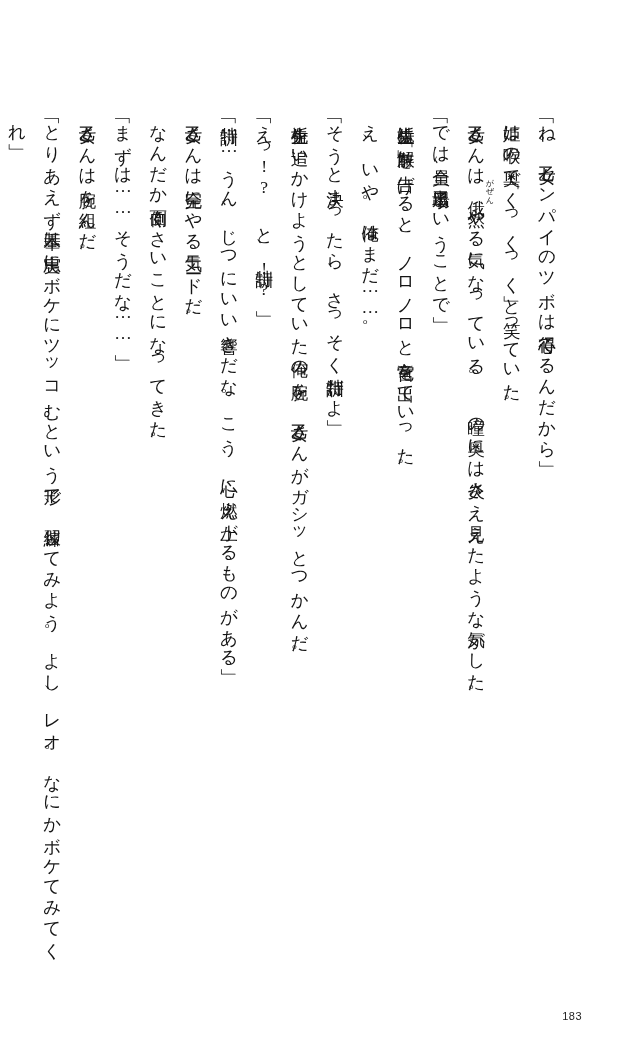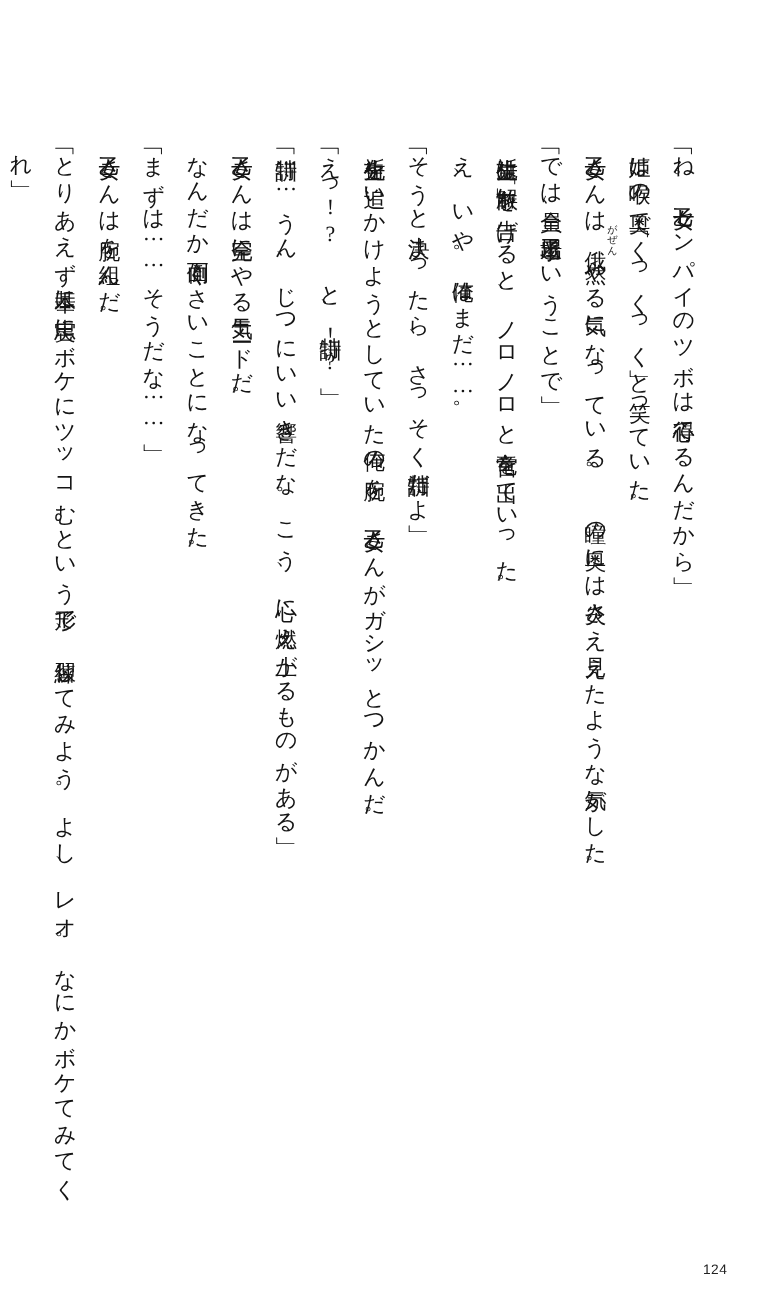--- a/index.html
+++ b/index.html
@@ -72,15 +72,15 @@
     <p>祈先生を追いかけようとしていた俺の腕を、乙女さんがガシッとつかんだ。</p>
     <p>「えっ!?　と、特訓!?」</p>
     <p>「特訓……うん、じつにいい響きだな。こう、心に燃え上がるものがある」</p>
     <p>乙女さんは完全にやる気モードだ。</p>
     <p>なんだか面倒くさいことになってきた。</p>
     <p>「まずは……そうだな……」</p>
     <p>乙女さんは腕を組んだ。</p>
     <p>「とりあえず基本に忠実にボケにツッコむという形で、練習してみよう。よし、レオ。なにかボケてみてくれ」</p>
   </div>
 
-  <div id="page-number">124</div>
+  <div id="page-number">183</div>
 
 </div>
 
 </body></html>

